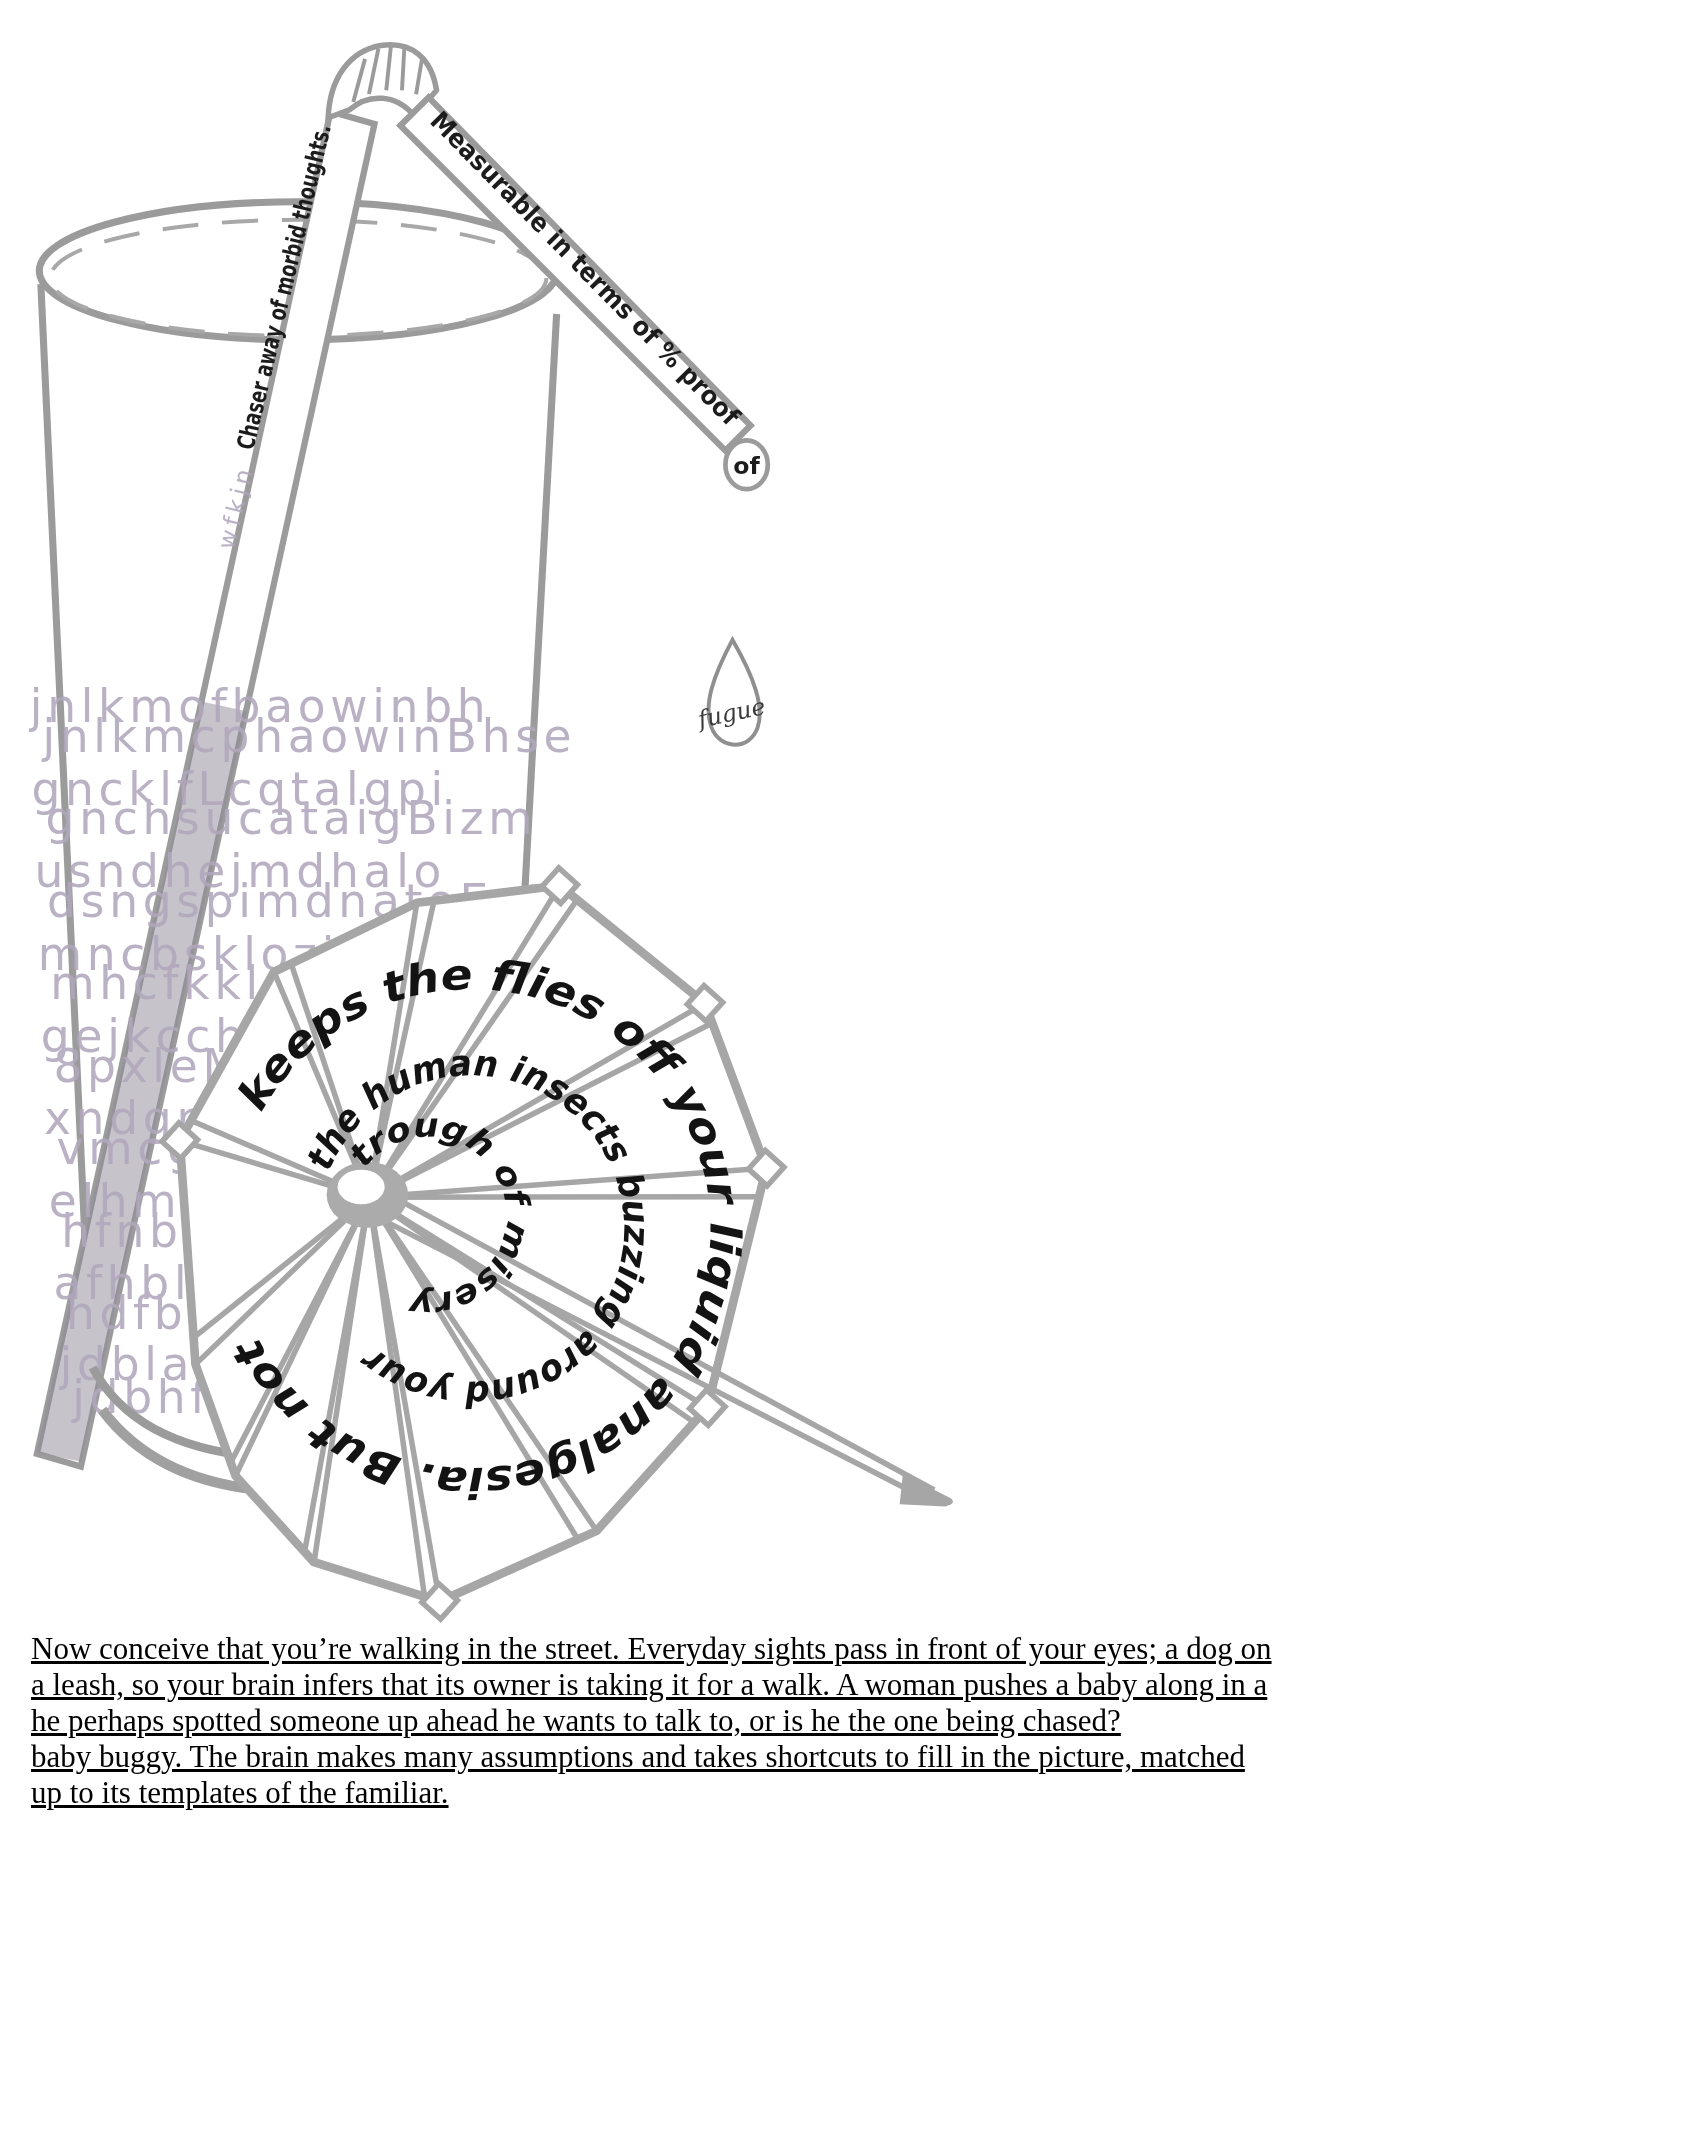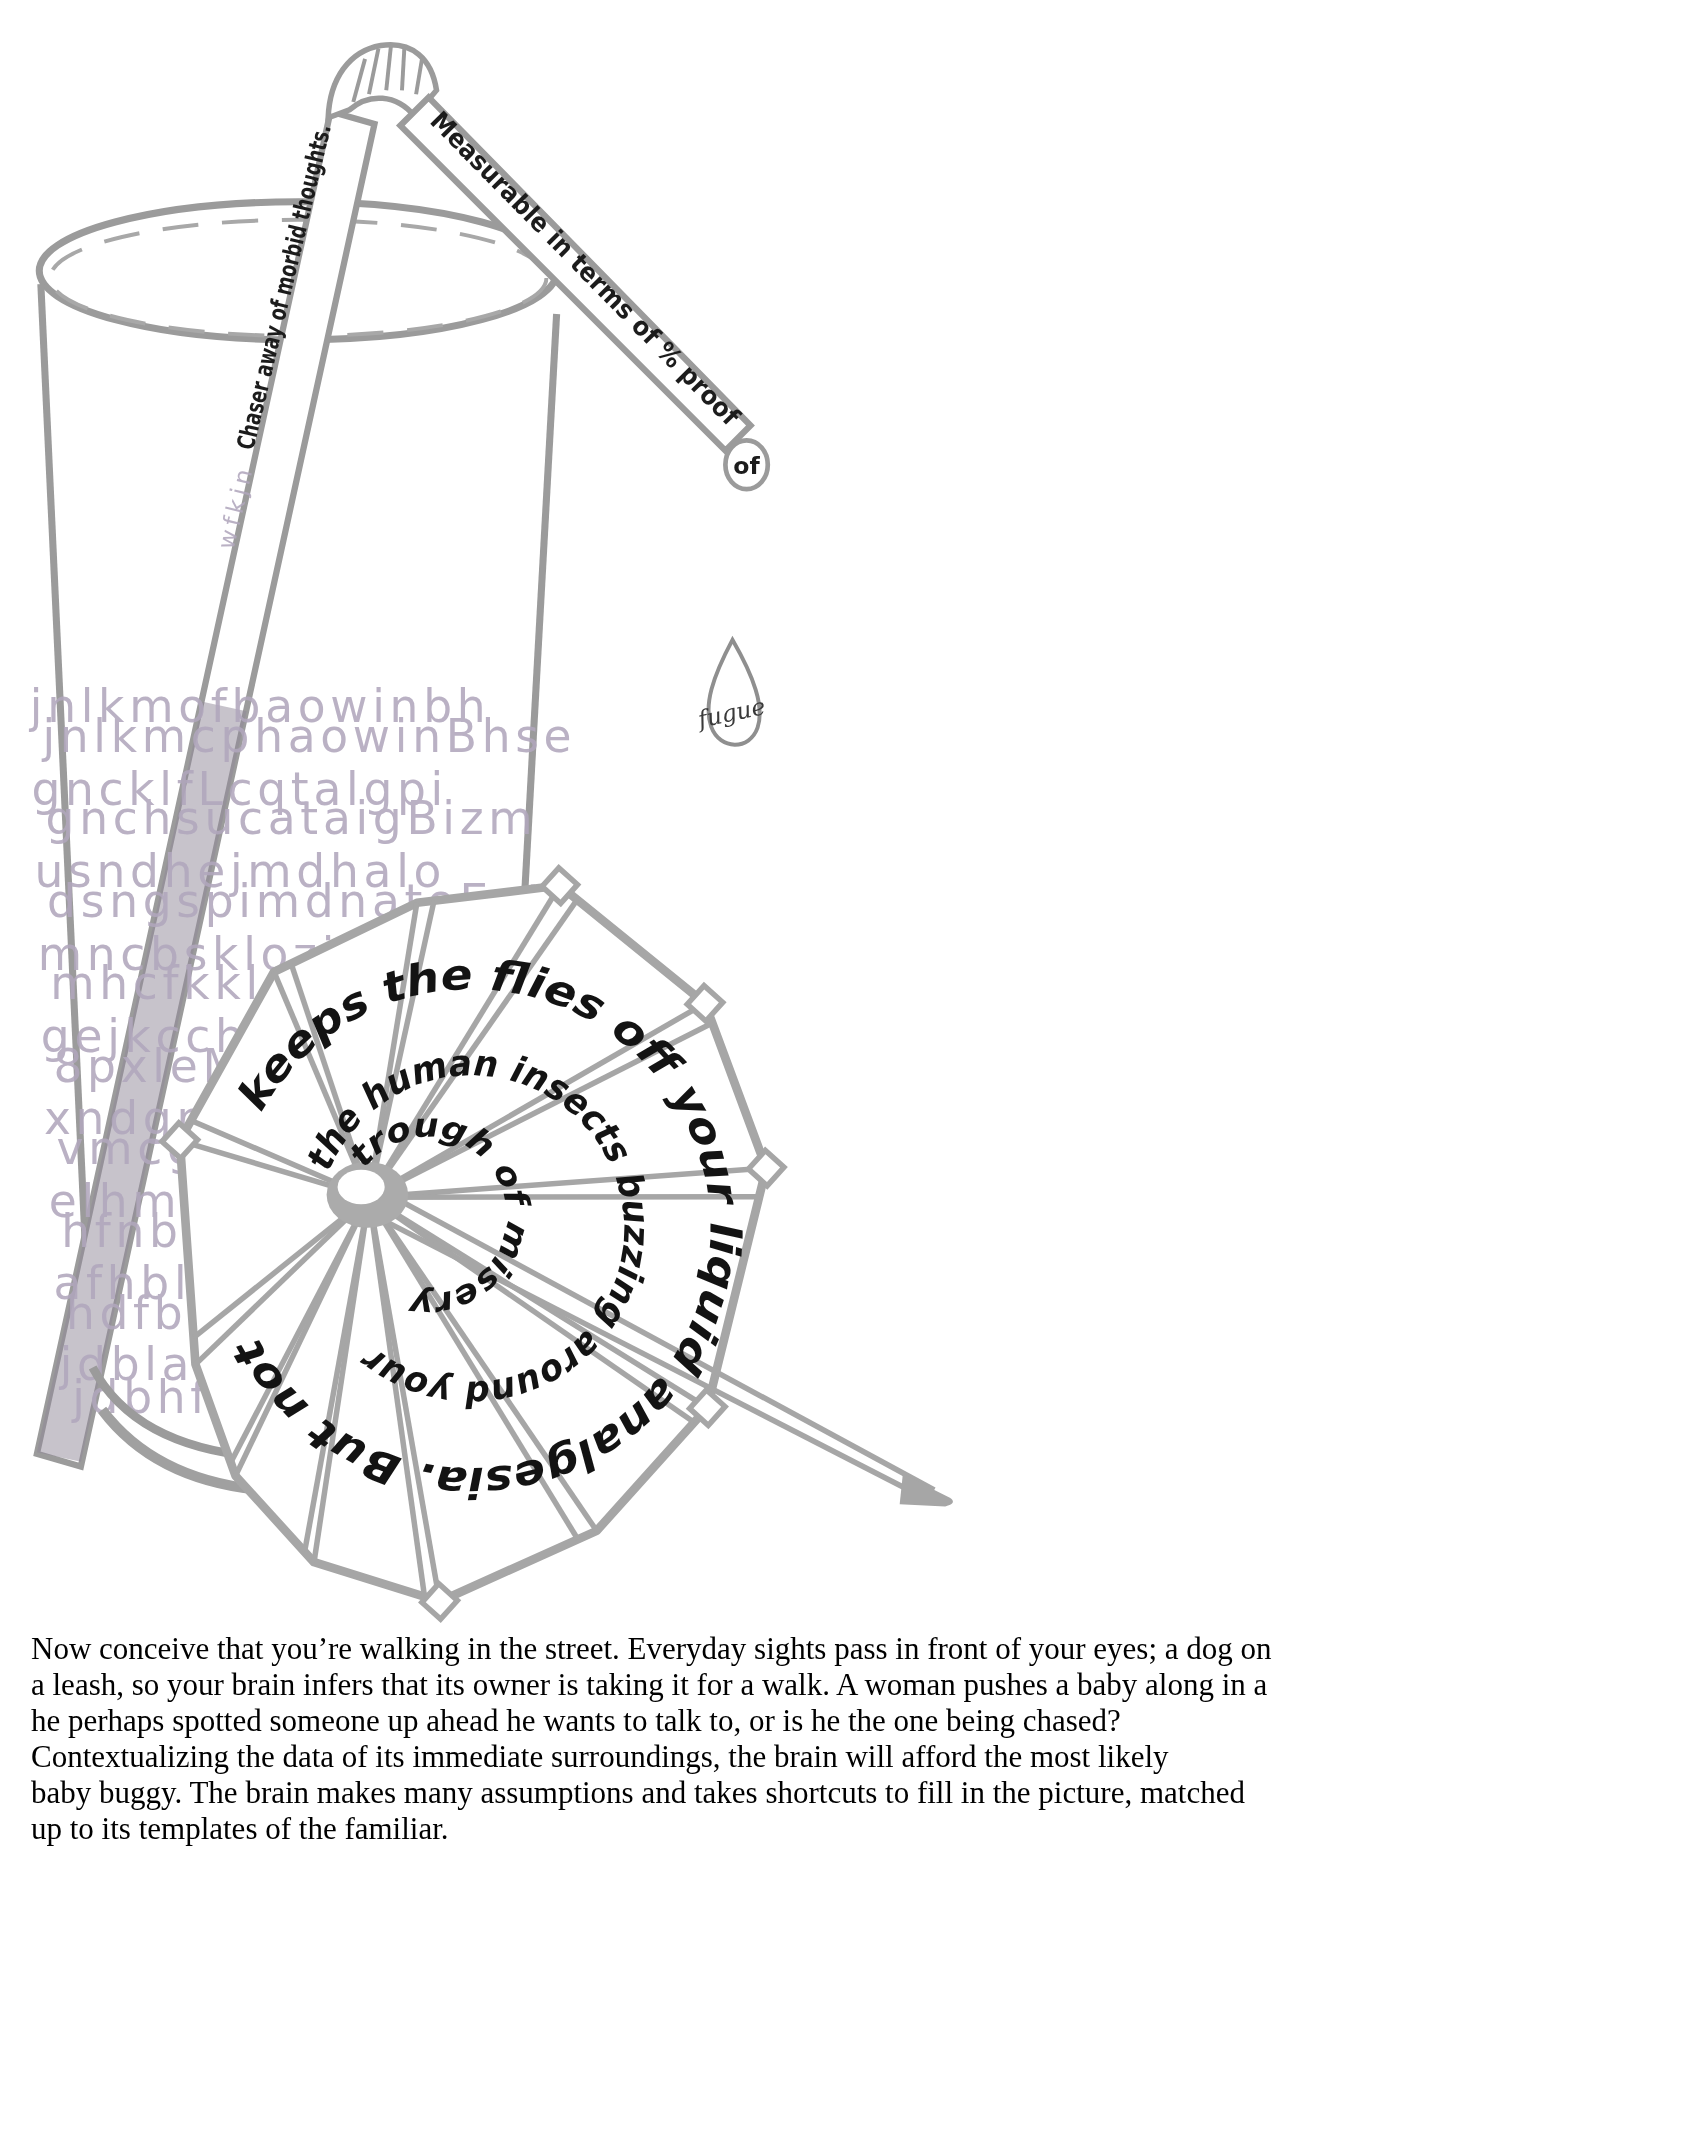--- a/index.html
+++ b/index.html
@@ -4,21 +4,21 @@
 <style>
   html,body{margin:0;padding:0;background:#ffffff;}
   body{width:1702px;height:2151px;position:relative;font-family:"Liberation Serif",serif;}
   #art{position:absolute;left:0;top:0;}
   .strawtext{font-family:"DejaVu Sans",sans-serif;font-weight:bold;fill:#1c1c1c;}
   .scramble{font-family:"DejaVu Sans",sans-serif;fill:#b1a7bd;opacity:.88;letter-spacing:6px;}
   .umbtext{font-family:"DejaVu Sans",sans-serif;font-style:italic;font-weight:bold;fill:#131313;}
   .droptext{font-family:"DejaVu Serif",serif;font-style:italic;fill:#3a3a3a;}
   #paragraph{position:absolute;left:31px;top:1631px;width:1658px;color:#000;
     font-size:31px;line-height:36px;}
-  #paragraph div{white-space:nowrap;}
+  #paragraph div{white-space:nowrap;text-decoration:underline;}
 </style>
 </head>
 <body>
 
 <svg id="art" width="1702" height="2151" viewBox="0 0 2168 2740">
 
   <g>
     <ellipse cx="380" cy="345" rx="330" ry="88" fill="none" stroke="#9b9b9b" stroke-width="9"></ellipse>
     <ellipse cx="380" cy="354" rx="316" ry="74" fill="none" stroke="#a8a8a8" stroke-width="5" stroke-dasharray="46 30"></ellipse>
     <line x1="52" y1="362" x2="118" y2="1790" stroke="#9b9b9b" stroke-width="9"></line>
@@ -139,17 +139,16 @@
     <text class="umbtext" font-size="42">
       <textPath href="#ringInner" startOffset="10%" textLength="430" lengthAdjust="spacingAndGlyphs">trough of misery</textPath>
     </text>
   </g>
 </svg>
 
 <div id="paragraph">
   <div>Now conceive that you’re walking in the street. Everyday sights pass in front of your eyes; a dog on</div>
   <div>a leash, so your brain infers that its owner is taking it for a walk. A woman pushes a baby along in a</div>
   <div>he perhaps spotted someone up ahead he wants to talk to, or is he the one being chased?</div>
-  <div>Contextualizing the data of its immediate surroundings, the brain will afford the most likely</div>
   <div>baby buggy. The brain makes many assumptions and takes shortcuts to fill in the picture, matched</div>
   <div>up to its templates of the familiar.</div>
 </div>
 
 
 </body></html>

